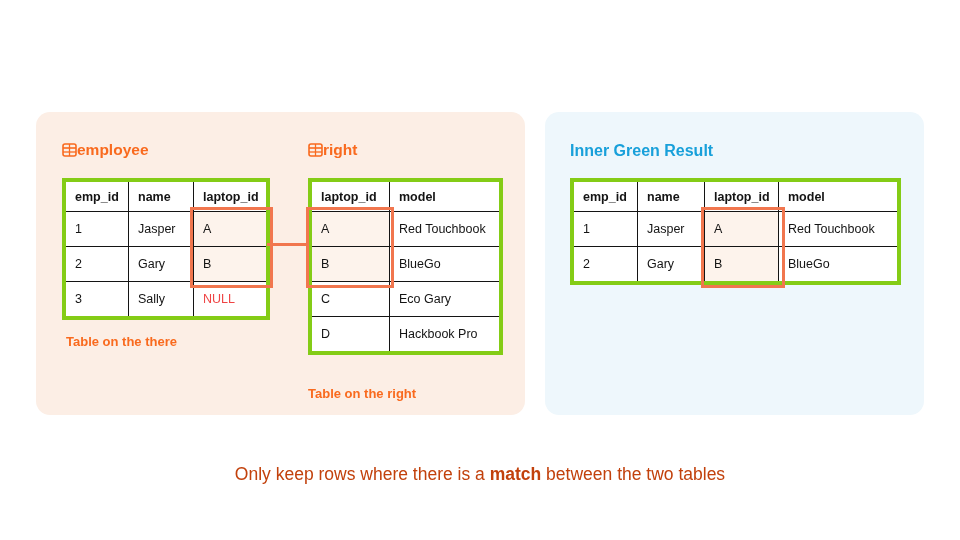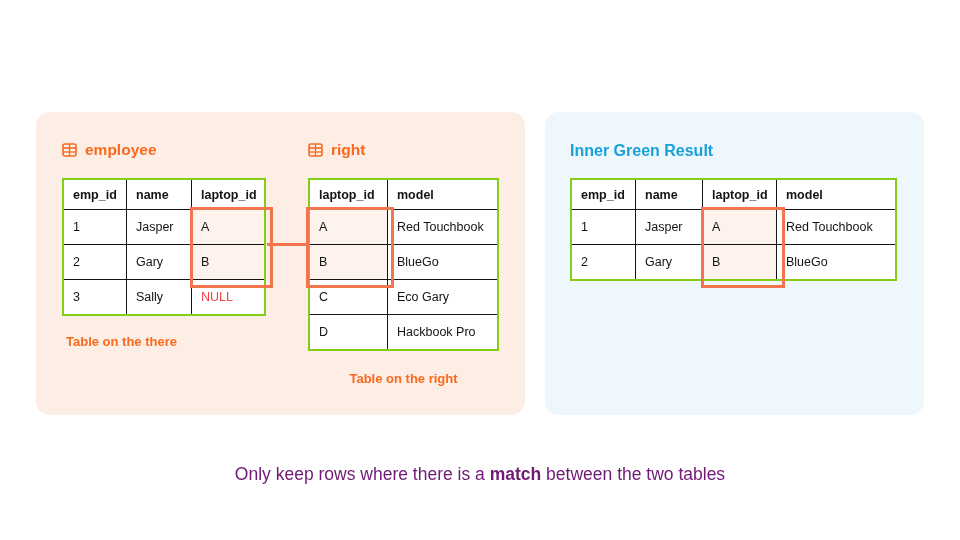--- a/index.html
+++ b/index.html
@@ -9,26 +9,26 @@
   }
   
   .title-row{position:absolute;left:44px;top:30px;display:flex;align-items:center;gap:14px;}
   .page-title{font-size:26px;font-weight:700;letter-spacing:-0.4px;color:#111;}
   .venn-icon{display:block;margin-top:2px;}
   
   .panel{position:absolute;top:112px;height:303px;border-radius:14px;}
   .panel-left{left:36px;width:489px;background:#FCEEE5;}
   .panel-right{left:545px;width:379px;background:#EEF7FC;}
   
-  .tbl-label{position:absolute;display:flex;align-items:center;gap:8px;
+  .tbl-label{position:absolute;display:flex;align-items:center;
     font-size:15.5px;font-weight:700;color:#F96A1E;}
   .tbl-label .grid-icon{display:block;}
   .result-title{position:absolute;left:570px;top:142px;font-size:16px;font-weight:700;color:#18A0DA;}
   
-  table.data{border-collapse:collapse;background:#fff;border:2px solid #84cc16;position:absolute;}
+  table.data{border-collapse:collapse;background:#fff;border:4px solid #84cc16;position:absolute;}
   table.data th,table.data td{
     border:1px solid #141414;text-align:left;padding:0 6px 0 9px;
     font-size:12.5px;vertical-align:middle;white-space:nowrap;
   }
   table.data th{font-weight:700;height:29px;}
   table.data td{font-weight:400;height:34px;}
   td.muted-cell{color:#ef4444;}
   td.hl-cell{background:#FDF3EC;}
   .tbl-employee{left:62px;top:178px;}
   .tbl-employee th:nth-child(1){width:47px;}
@@ -44,24 +44,24 @@
   .tbl-result th:nth-child(4){width:103px;}
   
   .hl-box{position:absolute;border:3px solid #F1764E;background:transparent;pointer-events:none;}
   .hl-employee{left:190px;top:207px;width:77px;height:75px;}
   .hl-laptop{left:306px;top:207px;width:82px;height:75px;}
   .hl-result{left:701px;top:207px;width:78px;height:75px;}
   .hl-connector{position:absolute;left:267px;top:243px;width:39px;height:3px;background:#F1764E;pointer-events:none;}
   
   .caption{position:absolute;font-size:13px;font-weight:700;color:#F96A1E;}
   .caption-left{left:66px;top:334px;}
-  .caption-right{left:308px;top:371px;width:191px;text-align:center;}
+  .caption-right{left:308px;top:386px;width:191px;text-align:left;}
   
   .footer{position:absolute;left:0;top:464px;width:960px;text-align:center;
-    font-size:17.5px;color:#701a75;white-space:pre-wrap;}
+    font-size:17.5px;color:#c2410c;white-space:pre-wrap;}
   .footer b{font-weight:700;}
 </style>
 </head>
 <body>
 
 <div class="stage">
 
 
   <div class="panel panel-left"></div>
 

